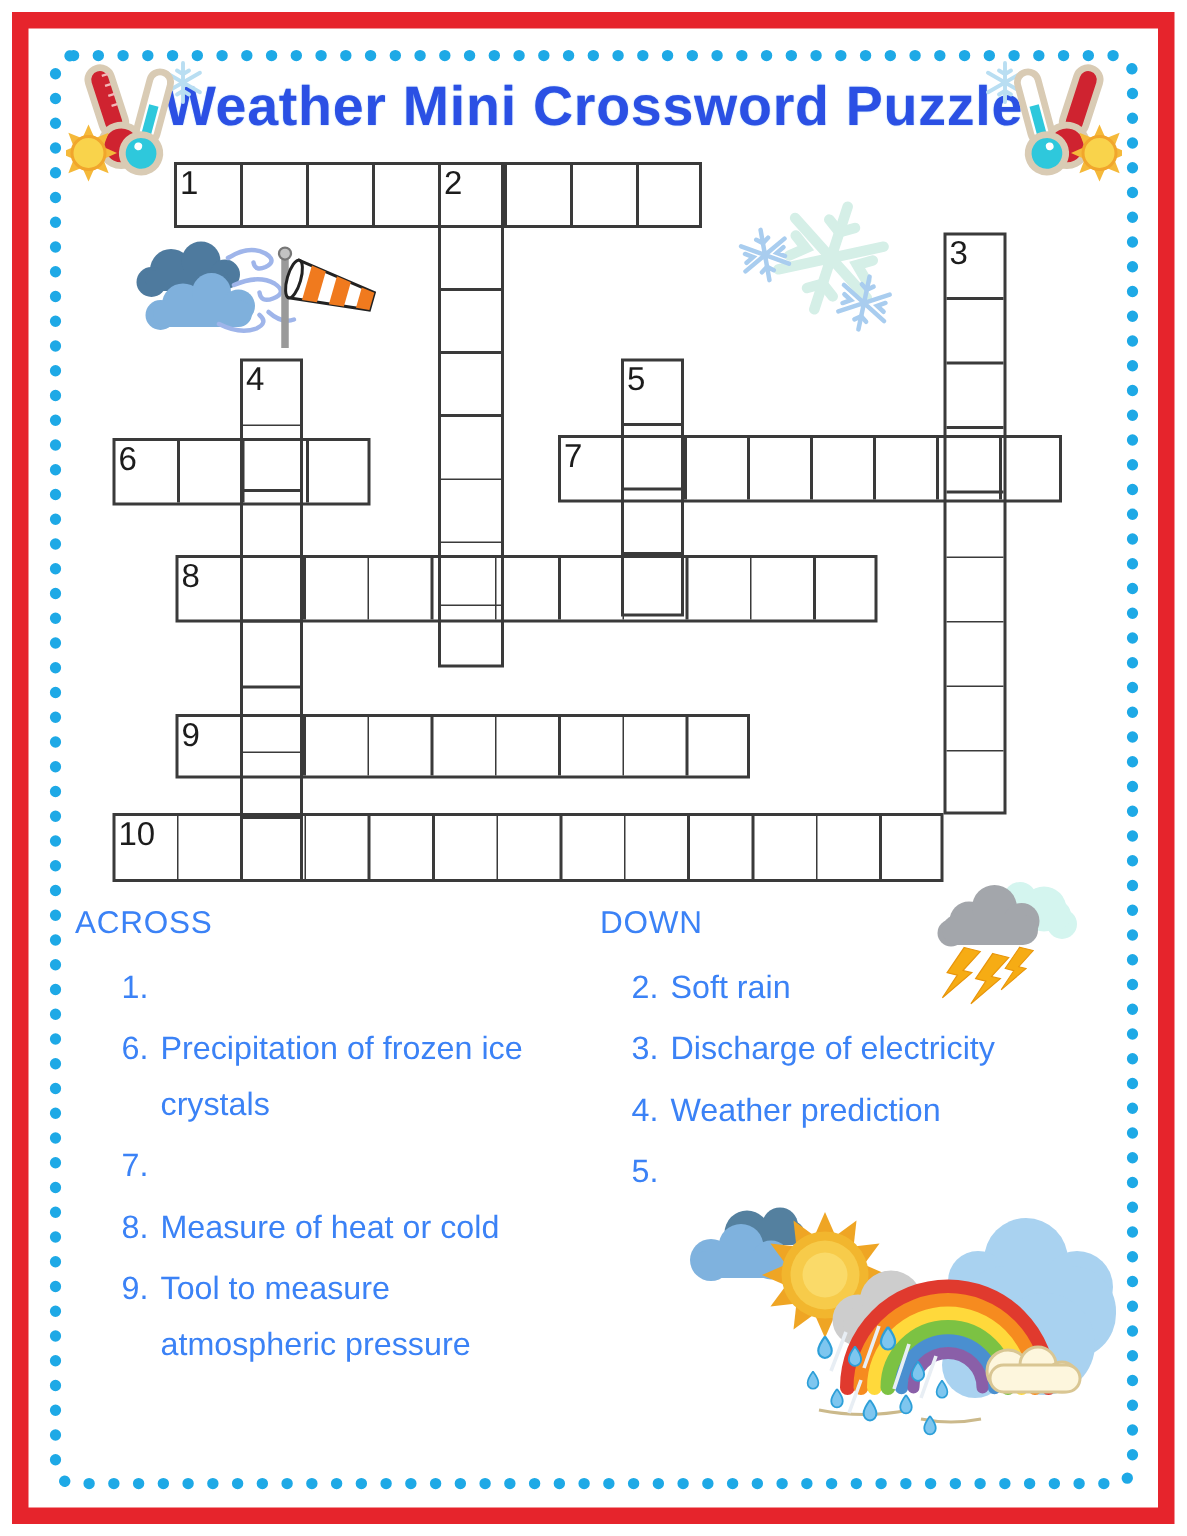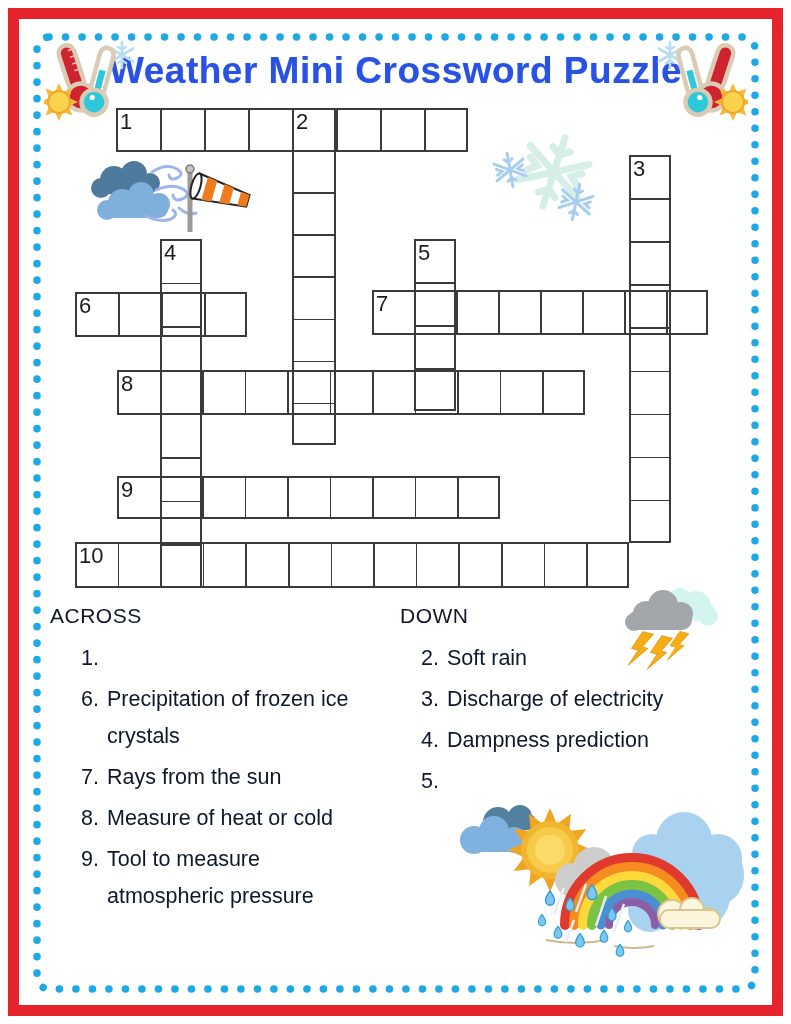--- a/index.html
+++ b/index.html
@@ -10,21 +10,21 @@
   .dots-svg{position:absolute;left:0;top:0;}
   .title{position:absolute;left:90px;right:90px;top:50px;margin:0;text-align:center;
          font-size:37px;font-weight:800;letter-spacing:.5px;color:#2b50e4;
          text-shadow:0 0 1px #8fc0f2;}
   .deco{position:absolute;}
   
   .word{position:absolute;border:2px solid #3a3a3a;box-sizing:border-box;background:transparent;}
   .gline{position:absolute;background:#3a3a3a;}
   .cellnum{position:absolute;font-size:22px;font-weight:400;color:#1c1c1c;line-height:1;z-index:5;}
   
-  .clue-block{position:absolute;color:#0f172a;}
+  .clue-block{position:absolute;color:#3b82f6;}
   .clue-head{font-size:21px;letter-spacing:.5px;margin:0 0 12px 0;font-weight:500;}
   .crow{display:flex;line-height:37px;font-size:21.5px;margin-bottom:4px;}
   .cnum{text-align:right;padding-right:8px;flex:0 0 auto;}
   .ctext{white-space:pre-line;}
   .footer{position:absolute;left:0;right:0;top:951px;text-align:center;font-size:20px;
           letter-spacing:1px;color:#1d1d1d;font-weight:400;}
 </style>
 </head>
 <body>
 
@@ -415,21 +415,20 @@
         <div class="crow">
           <span class="cnum" style="width: 49px;">1.</span>
         </div>
         <div class="crow">
           <span class="cnum" style="width: 49px;">6.</span>
           <span class="ctext">Precipitation of frozen ice
 crystals</span>
         </div>
         <div class="crow">
           <span class="cnum" style="width: 49px;">7.</span>
-          <span class="ctext">Rays from the sun</span>
         </div>
         <div class="crow">
           <span class="cnum" style="width: 49px;">8.</span>
           <span class="ctext">Measure of heat or cold</span>
         </div>
         <div class="crow">
           <span class="cnum" style="width: 49px;">9.</span>
           <span class="ctext">Tool to measure
 atmospheric pressure</span>
         </div>
@@ -441,21 +440,21 @@
         <div class="crow">
           <span class="cnum" style="width: 39px;">2.</span>
           <span class="ctext">Soft rain</span>
         </div>
         <div class="crow">
           <span class="cnum" style="width: 39px;">3.</span>
           <span class="ctext">Discharge of electricity</span>
         </div>
         <div class="crow">
           <span class="cnum" style="width: 39px;">4.</span>
-          <span class="ctext">Dampness prediction</span>
+          <span class="ctext">Weather prediction</span>
         </div>
         <div class="crow">
           <span class="cnum" style="width: 39px;">5.</span>
         </div>
       </div>
   </div>
 
 
 </div>
 

